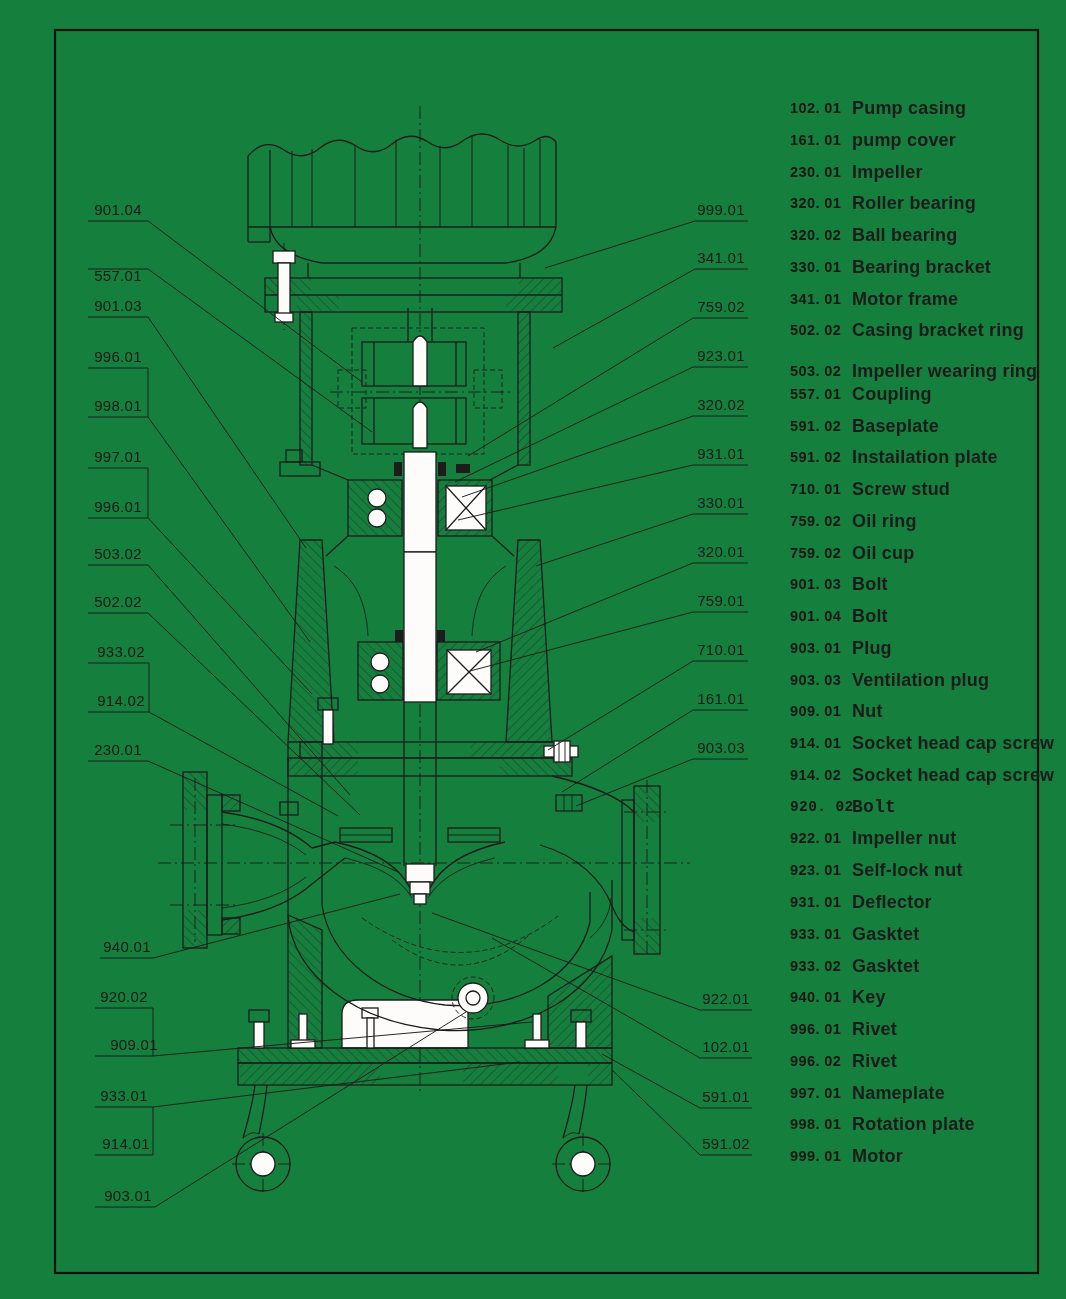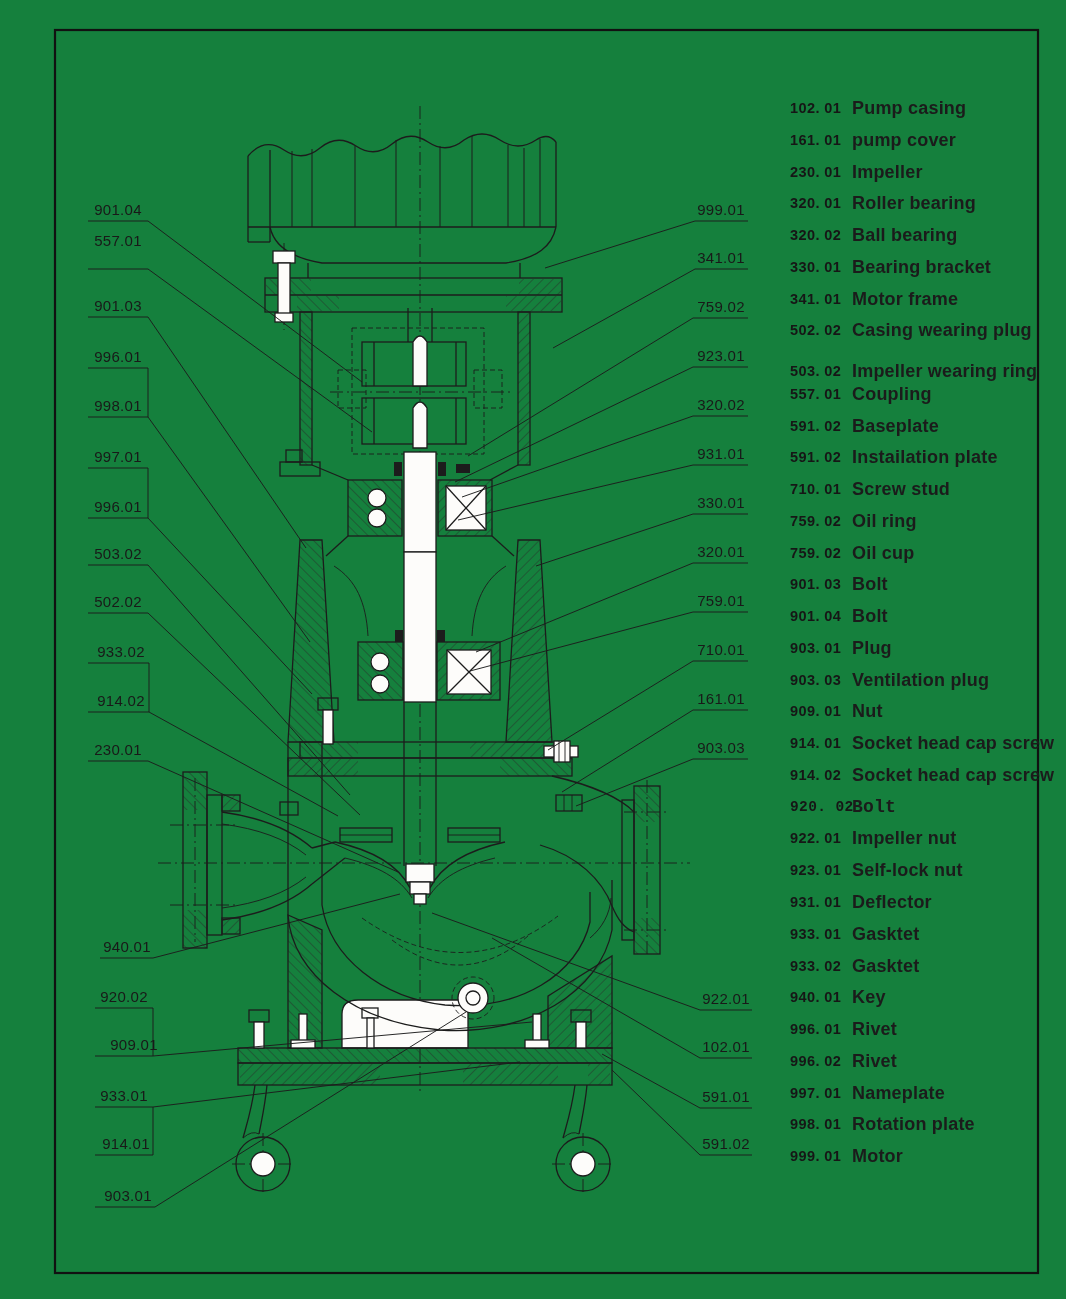--- a/index.html
+++ b/index.html
@@ -326,21 +326,21 @@
       <div class="prow" style="top: 256px; left: 0px; width: 1066px;">
     <span class="pno">330. 01</span>
     <span class="pnm">Bearing bracket</span>
   </div>
       <div class="prow" style="top: 288px; left: 0px; width: 1066px;">
     <span class="pno">341. 01</span>
     <span class="pnm">Motor frame</span>
   </div>
       <div class="prow" style="top: 319px; left: 0px; width: 1066px;">
     <span class="pno">502. 02</span>
-    <span class="pnm">Casing wearing plug</span>
+    <span class="pnm">Casing bracket ring</span>
   </div>
       <div class="prow" style="top: 360px; left: 0px; width: 1066px;">
     <span class="pno">503. 02</span>
     <span class="pnm">Impeller wearing ring</span>
   </div>
       <div class="prow" style="top: 383px; left: 0px; width: 1066px;">
     <span class="pno">557. 01</span>
     <span class="pnm">Coupling</span>
   </div>
       <div class="prow" style="top: 415px; left: 0px; width: 1066px;">
@@ -435,21 +435,21 @@
     <span class="pno">998. 01</span>
     <span class="pnm">Rotation plate</span>
   </div>
       <div class="prow" style="top: 1145px; left: 0px; width: 1066px;">
     <span class="pno">999. 01</span>
     <span class="pnm">Motor</span>
   </div>
     </div>
 
 <div class="callout" style="left: 73px; top: 201px; width: 90px;">901.04</div>
-    <div class="callout" style="left: 73px; top: 232px; width: 90px;">557.01</div>
+    <div class="callout" style="left: 73px; top: 267px; width: 90px;">557.01</div>
     <div class="callout" style="left: 73px; top: 297px; width: 90px;">901.03</div>
     <div class="callout" style="left: 73px; top: 348px; width: 90px;">996.01</div>
     <div class="callout" style="left: 73px; top: 397px; width: 90px;">998.01</div>
     <div class="callout" style="left: 73px; top: 448px; width: 90px;">997.01</div>
     <div class="callout" style="left: 73px; top: 498px; width: 90px;">996.01</div>
     <div class="callout" style="left: 73px; top: 545px; width: 90px;">503.02</div>
     <div class="callout" style="left: 73px; top: 593px; width: 90px;">502.02</div>
     <div class="callout" style="left: 76px; top: 643px; width: 90px;">933.02</div>
     <div class="callout" style="left: 76px; top: 692px; width: 90px;">914.02</div>
     <div class="callout" style="left: 73px; top: 741px; width: 90px;">230.01</div>

